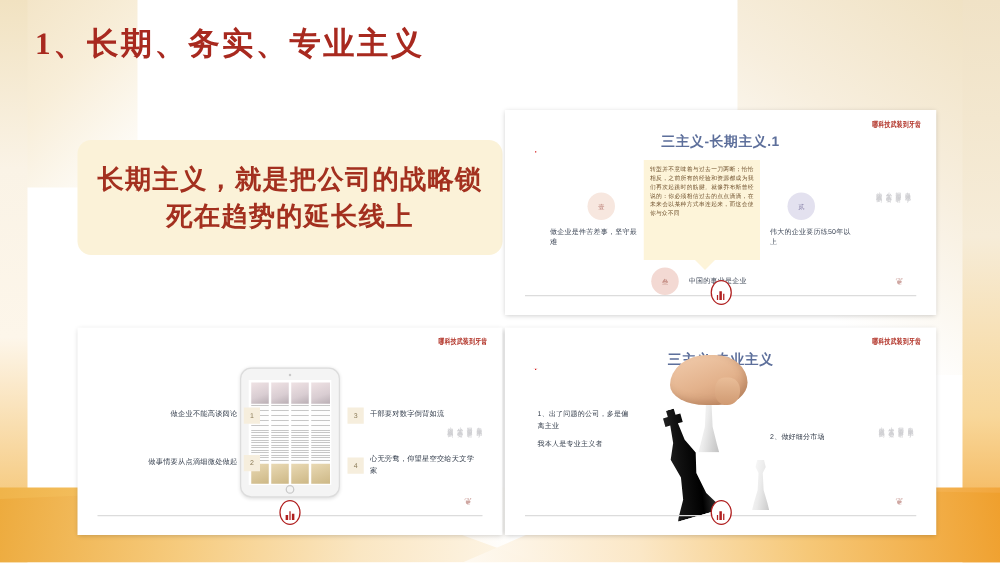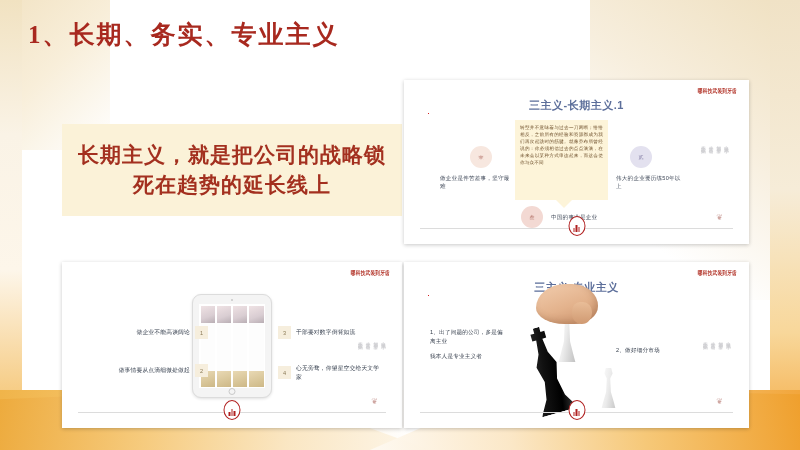--- a/index.html
+++ b/index.html
@@ -48,23 +48,23 @@
   
   .main-title{
     position:absolute;left:28px;top:18px;
     font-family:"Liberation Serif","DejaVu Serif",serif;
     font-size:25px;font-weight:700;color:#a8291f;
     letter-spacing:2px;white-space:nowrap;
   }
 
   
   .quote-panel{
-    position:absolute;left:62px;top:124px;width:340px;height:92px;
+    position:absolute;left:62px;top:112px;width:340px;height:92px;
     background:#fbf2d8;
-    display:flex;align-items:center;justify-content:center;
+    display:flex;align-items:center;justify-content:center;border-radius:11px;
   }
   .quote-text{
     font-family:"Liberation Serif","DejaVu Serif",serif;
     color:#a3301f;font-size:21px;line-height:1.45;font-weight:700;
     text-align:center;padding:0 10px;letter-spacing:1px;
   }
 
   
   .slide{
     position:absolute;background:#ffffff;
@@ -120,21 +120,21 @@
   .calli{
     position:absolute;display:flex;flex-direction:row-reverse;gap:2px;
     opacity:.42;
   }
   .calli .col{
     writing-mode:vertical-rl;font-family:"Liberation Serif",serif;
     font-size:4.6px;color:#8c8c94;line-height:1.25;letter-spacing:.6px;
   }
 
   
-  #slideA{left:404px;top:80px;width:345px;height:164px;}
+  #slideA{left:404px;top:88px;width:345px;height:164px;}
   .callout{
     position:absolute;left:107px;top:36px;width:93px;height:80px;
     background:#fdf4d9;
   }
   .callout:after{
     content:"";position:absolute;left:40px;bottom:-8px;
     border-left:9px solid transparent;border-right:9px solid transparent;
     border-top:9px solid #fdf4d9;
   }
   .callout p{

